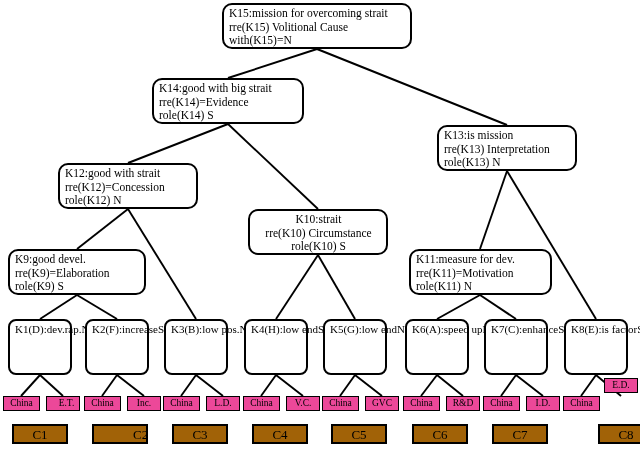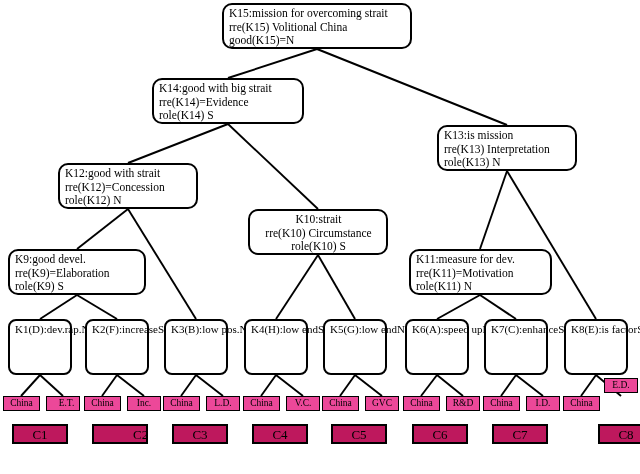--- a/index.html
+++ b/index.html
@@ -47,21 +47,21 @@
     text-align:center;
     line-height:12px;
     height:15px;
     z-index:3;
     overflow:hidden;
   }
   .clabel{
     position:absolute;
     box-sizing:border-box;
     border:2px solid #000;
-    background:#be185d;
+    background:#a16207;
     font-size:13px;
     text-align:center;
     line-height:17px;
     height:20px;
     width:56px;
     z-index:3;
   }
 </style>
 </head>
 <body>
@@ -95,22 +95,22 @@
       <line x1="437" y1="375" x2="421" y2="396" stroke="#000" stroke-width="1.9"></line>
       <line x1="437" y1="375" x2="463" y2="396" stroke="#000" stroke-width="1.9"></line>
       <line x1="516" y1="375" x2="501" y2="396" stroke="#000" stroke-width="1.9"></line>
       <line x1="516" y1="375" x2="543" y2="396" stroke="#000" stroke-width="1.9"></line>
       <line x1="596" y1="375" x2="581" y2="396" stroke="#000" stroke-width="1.9"></line>
       <line x1="596" y1="375" x2="621" y2="396" stroke="#000" stroke-width="1.9"></line>
     </svg>
   <div id="nodes-layer">
       <div class="node" style="left: 222px; top: 3px; width: 190px; height: 46px;">
         <span class="ln">K15:mission for overcoming strait</span>
-        <span class="ln">rre(K15)  Volitional China</span>
-        <span class="ln">good(K15)=N</span>
+        <span class="ln">rre(K15)  Volitional Cause</span>
+        <span class="ln">with(K15)=N</span>
       </div>
       <div class="node" style="left: 152px; top: 78px; width: 152px; height: 46px;">
         <span class="ln">K14:good with big strait</span>
         <span class="ln">rre(K14)=Evidence</span>
         <span class="ln">role(K14)  S</span>
       </div>
       <div class="node" style="left: 437px; top: 125px; width: 140px; height: 46px;">
         <span class="ln">K13:is mission</span>
         <span class="ln">rre(K13)  Interpretation</span>
         <span class="ln">role(K13)  N</span>

